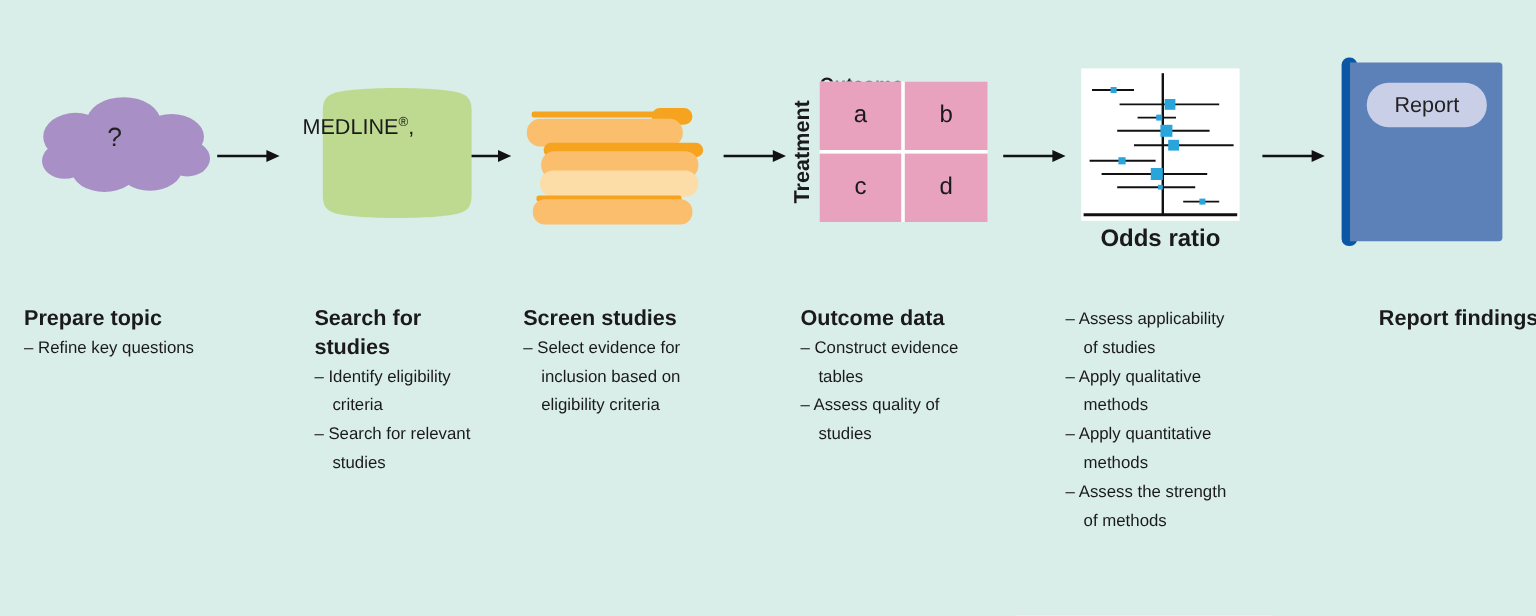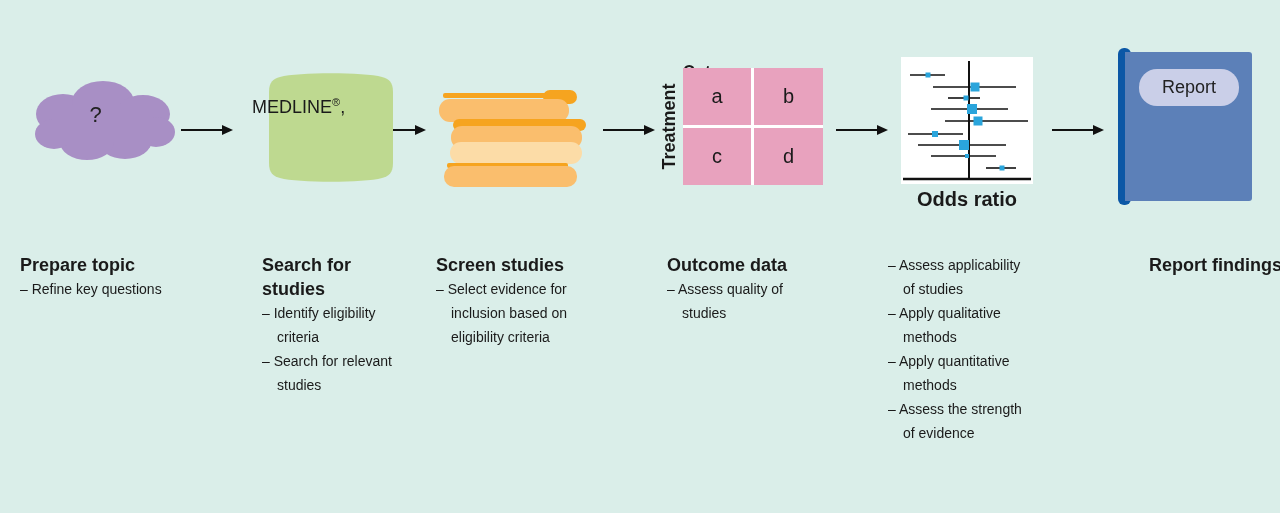--- a/index.html
+++ b/index.html
@@ -177,32 +177,34 @@
 
   <div class="col" style="left:436px;width:200px;">
     <div class="h">Screen studies</div>
     <div class="b">– Select evidence for
 inclusion based on
 eligibility criteria</div>
   </div>
 
   <div class="col" style="left:667px;width:198px;">
     <div class="h">Outcome data</div>
+    <div class="b">– Construct evidence
+tables</div>
     <div class="b">– Assess quality of
 studies</div>
   </div>
 
   <div class="col" style="left:888px;width:202px;">
     <div class="b">– Assess applicability
 of studies</div>
     <div class="b">– Apply qualitative
 methods</div>
     <div class="b">– Apply quantitative
 methods</div>
     <div class="b">– Assess the strength
-of evidence</div>
+of methods</div>
   </div>
 
   <div class="col" style="left:1149px;width:165px;">
     <div class="h">Report findings</div>
   </div>
 
 </div>
 
 </body></html>

